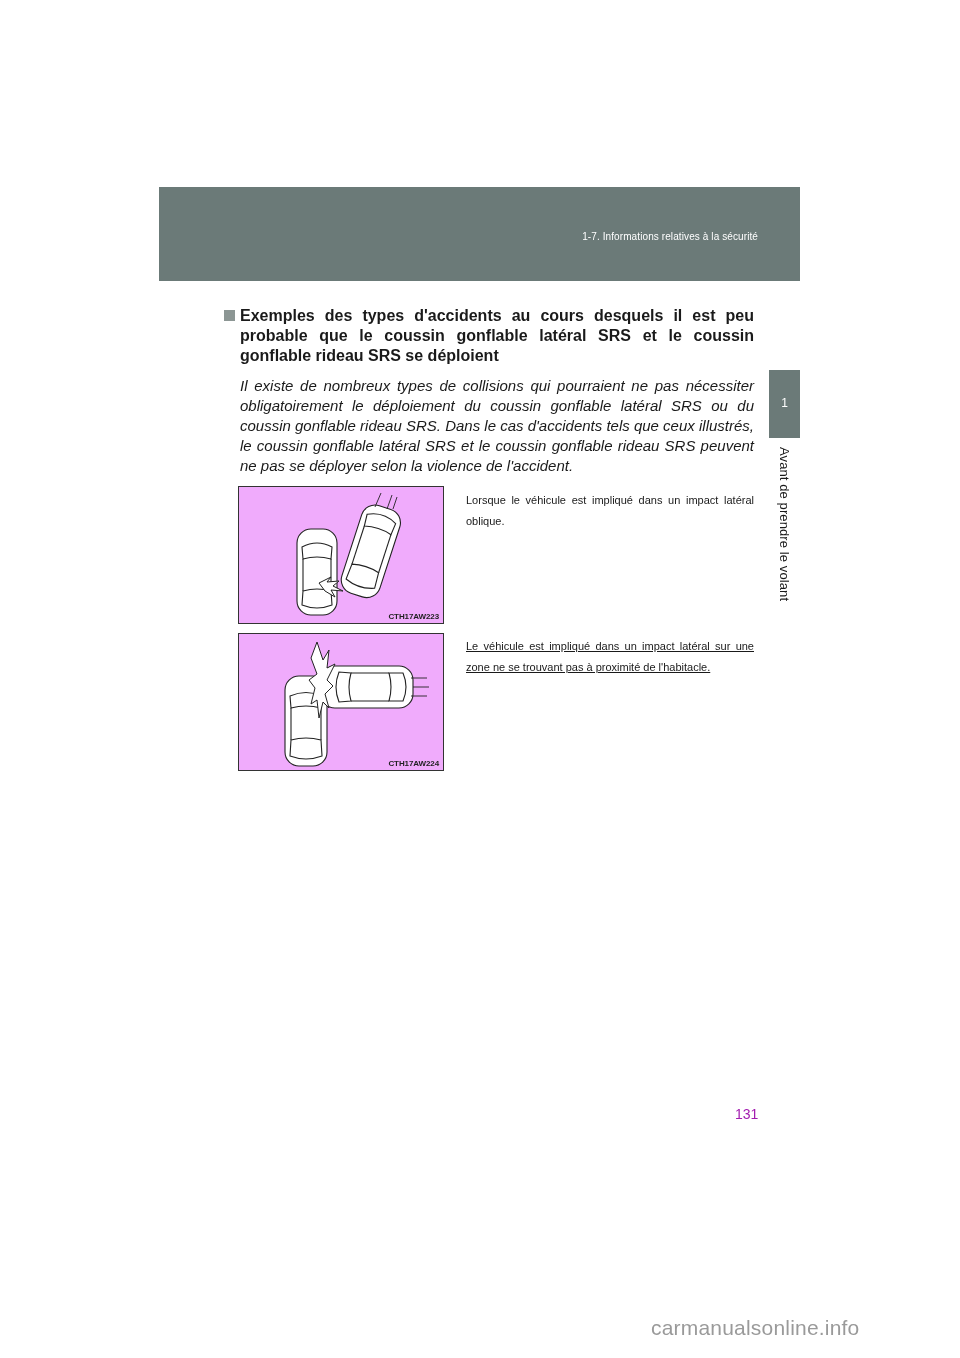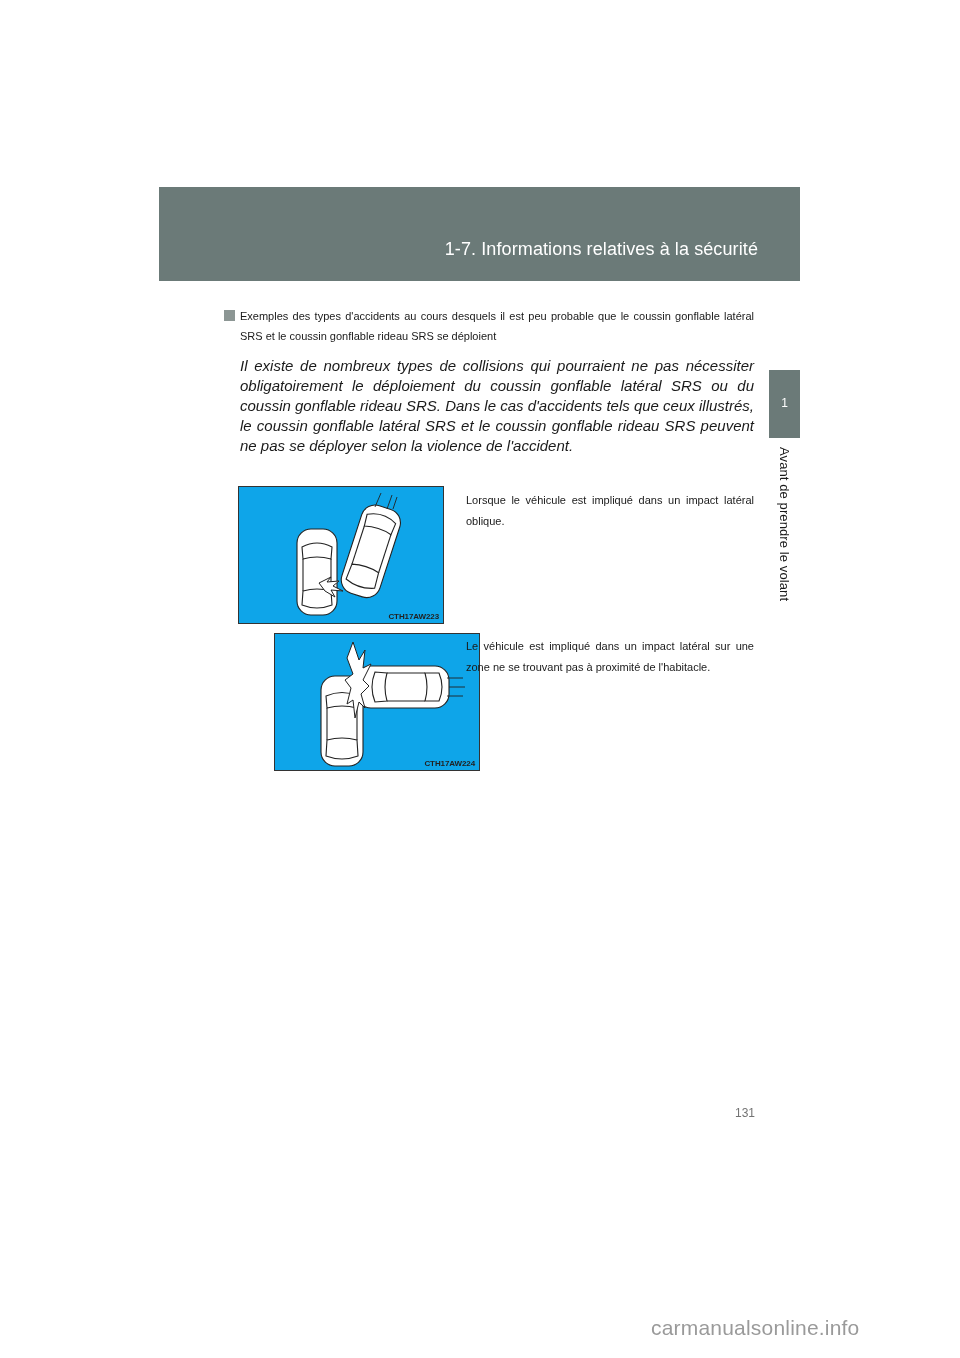--- a/index.html
+++ b/index.html
@@ -6,66 +6,66 @@
   body {
     width: 960px; height: 1358px; position: relative; background: #ffffff;
     font-family: "Liberation Sans", "DejaVu Sans", sans-serif; color: #1a1a1a;
     overflow: hidden;
   }
   .header-band {
     position: absolute; left: 159px; top: 187px; width: 641px; height: 94px;
     background: #6b7a78;
   }
   .header-title {
-    position: absolute; right: 42px; top: 52px;
-    color: #ffffff; font-size: 18px; letter-spacing: 0.1px; white-space: nowrap;
+    position: absolute; right: 42px; top: 44px;
+    color: #ffffff; font-size: 10px; letter-spacing: 0.1px; white-space: nowrap;
   }
   .side-tab {
     position: absolute; left: 769px; top: 370px; width: 31px; height: 68px;
     background: #6b7a78;
   }
   .side-tab-num {
     position: absolute; left: 0; right: 0; top: 26px; text-align: center;
     color: #ffffff; font-size: 12px;
   }
   .side-label {
     position: absolute; left: 777px; top: 447px;
     writing-mode: vertical-rl; color: #1a1a1a; font-size: 13px;
     white-space: nowrap; letter-spacing: 0.1px;
   }
   .section {
     position: absolute; left: 224px; top: 306px; width: 530px;
   }
   .section-heading {
-    position: relative; padding-left: 16px; font-weight: normal; font-size: 11px;
+    position: relative; padding-left: 16px; font-weight: bold; font-size: 16px;
     line-height: 20px; text-align: justify;
   }
   .heading-square {
     position: absolute; left: 0; top: 4px; width: 11px; height: 11px;
     background: #8c9694;
   }
   .section-body {
     margin-top: 10px; padding-left: 16px; font-size: 15px; line-height: 20px;
     text-align: justify; text-align-last: left; font-style: italic;
   }
   .figure {
     position: absolute; left: 238px; width: 204px; height: 136px;
-    border: 1px solid #333333; background: #0ea5e9; overflow: hidden;
+    border: 1px solid #333333; background: #f0abfc; overflow: hidden;
   }
   .figure svg { position: absolute; left: 0; top: 0; }
   .figure-code {
     position: absolute; right: 4px; bottom: 2px; font-size: 8px; color: #222;
     font-weight: bold; letter-spacing: -0.1px;
   }
   .caption {
     position: absolute; left: 466px; width: 288px; font-size: 11px; line-height: 21px;
     text-align: justify; text-align-last: left;
   }
   .page-number {
-    position: absolute; left: 735px; top: 1106px; font-size: 12px; color: #737373;
+    position: absolute; left: 735px; top: 1106px; font-size: 14px; color: #a21caf;
   }
   .watermark {
     position: absolute; left: 651px; top: 1316px; font-size: 21px; color: #9a9a9a;
     letter-spacing: 0.2px;
   }
 </style>
 </head>
 <body>
 
 <div class="header-band">
@@ -109,21 +109,21 @@
       <line x1="153" y1="8" x2="148" y2="22"></line>
       <line x1="158" y1="10" x2="154" y2="22"></line>
     </g>
 
     <path d="M80 96 L92 90 L88 95 L100 94 L94 99 L104 104 L92 103 L96 110 L86 104 Z" fill="#fff" stroke="#222" stroke-width="1"></path>
   </svg>
   <span class="figure-code">CTH17AW223</span>
 </div>
 <div class="caption" style="top:490px;">Lorsque le véhicule est impliqué dans un impact latéral oblique.</div>
 
-<div class="figure" style="top:633px;margin-left:36px;">
+<div class="figure" style="top:633px;">
   <svg width="204" height="136" viewBox="0 0 204 136">
     <g fill="#fff" stroke="#222" stroke-width="1.1">
 
       <rect x="46" y="42" width="42" height="90" rx="14"></rect>
       <path d="M51 62 Q67 55 83 62 L82 74 Q67 70 52 74 Z"></path>
       <path d="M52 106 Q67 102 82 106 L83 122 Q67 128 51 122 Z"></path>
       <line x1="52" y1="74" x2="52" y2="106"></line>
       <line x1="82" y1="74" x2="82" y2="106"></line>
 
       <rect x="82" y="32" width="92" height="42" rx="14"></rect>
@@ -136,16 +136,16 @@
     <g stroke="#222" stroke-width="0.9">
       <line x1="172" y1="44" x2="188" y2="44"></line>
       <line x1="174" y1="53" x2="190" y2="53"></line>
       <line x1="172" y1="62" x2="188" y2="62"></line>
     </g>
 
     <path d="M78 8 L84 26 L90 16 L88 34 L96 30 L88 46 L94 52 L86 60 L90 74 L84 68 L80 84 L78 66 L72 70 L76 54 L70 46 L78 40 L72 24 Z" fill="#fff" stroke="#222" stroke-width="1"></path>
   </svg>
   <span class="figure-code">CTH17AW224</span>
 </div>
-<div class="caption" style="top:636px;">Le véhicule est impliqué dans un impact latéral sur une zone ne se trouvant pas à proximité de l'habitacle.</div>
+<div class="caption" style="top:636px;text-decoration:underline;">Le véhicule est impliqué dans un impact latéral sur une zone ne se trouvant pas à proximité de l'habitacle.</div>
 
 <div class="page-number">131</div>
 <div class="watermark">carmanualsonline.info</div>
 
 </body></html>

